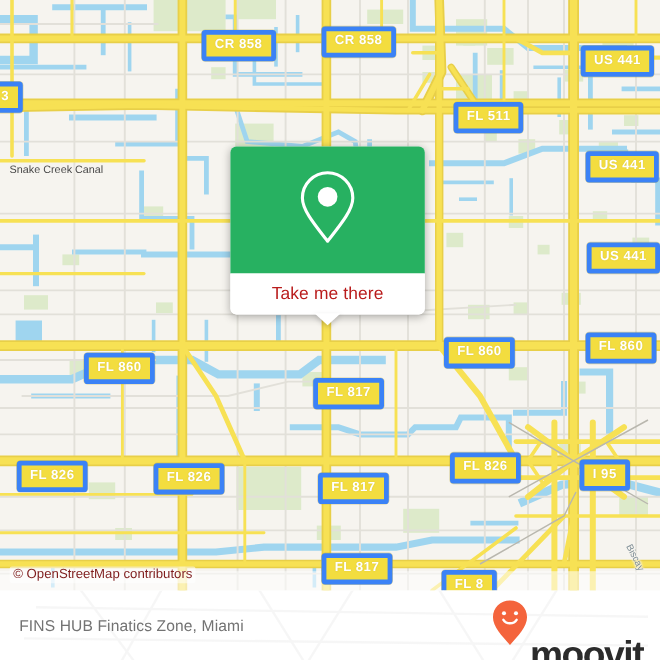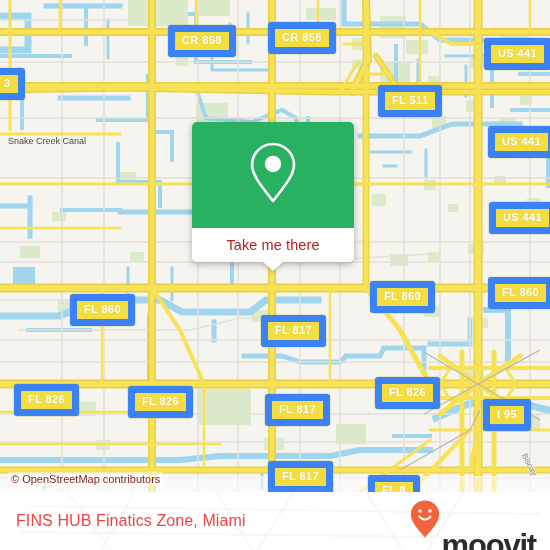--- a/index.html
+++ b/index.html
@@ -23,21 +23,21 @@
     height: 492px;
     overflow: hidden;
     background: #f6f4ef;
   }
   #map-svg { display: block; }
 
   
   .shield {
     position: absolute;
     background: #f3dd3f;
-    border: 7px solid #3b82f6;
+    border: 4px solid #3b82f6;
     border-radius: 3px;
     color: #ffffff;
     font-family: "Liberation Sans", sans-serif;
     font-weight: bold;
     font-size: 11px;
     letter-spacing: 0.4px;
     line-height: 1;
     padding: 3px 7px 4px 7px;
     white-space: nowrap;
     box-shadow: 0 0 0 0.5px rgba(180,165,60,0.45);
@@ -140,22 +140,22 @@
   }
   #bottom-bar-watermark {
     position: absolute;
     left: 0; top: 0;
     width: 550px; height: 58px;
     pointer-events: none;
     opacity: 0.5;
   }
   #place-title {
     font-family: "Liberation Sans", sans-serif;
-    font-size: 16px;
-    color: #ef4444;
+    font-size: 13px;
+    color: #737373;
     letter-spacing: 0.1px;
     position: relative;
     z-index: 2;
   }
   #moovit-logo {
     display: flex;
     align-items: center;
     position: relative;
     z-index: 2;
   }
@@ -405,21 +405,21 @@
   <div class="shield" style="left:488px;  top:126px;">US 441</div>
   <div class="shield" style="left:489px;  top:202px;">US 441</div>
   <div class="shield" style="left:70px;   top:294px;">FL 860</div>
   <div class="shield" style="left:370px;  top:281px;">FL 860</div>
   <div class="shield" style="left:488px;  top:277px;">FL 860</div>
   <div class="shield" style="left:261px;  top:315px;">FL 817</div>
   <div class="shield" style="left:14px;   top:384px;">FL 826</div>
   <div class="shield" style="left:128px;  top:386px;">FL 826</div>
   <div class="shield" style="left:375px;  top:377px;">FL 826</div>
   <div class="shield" style="left:265px;  top:394px;">FL 817</div>
-  <div class="shield" style="left:483px;  top:399px;text-align:center;">I 95</div>
+  <div class="shield" style="left:483px;  top:383px;text-align:center;">I 95</div>
   <div class="shield" style="left:268px;  top:461px;">FL 817</div>
   <div class="shield" style="left:368px;  top:475px;">FL 8</div>
 
   <div class="map-label" style="left:8px; top:136px;">Snake Creek Canal</div>
   <div class="map-label vertical" style="left:528px; top:452px;">Biscay</div>
 
   <div id="attribution">© OpenStreetMap contributors</div>
 
   <div id="info-card">
     <div id="card-green">

